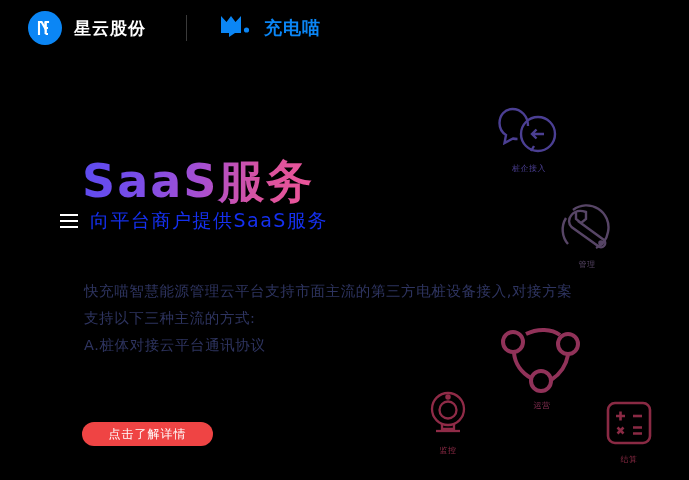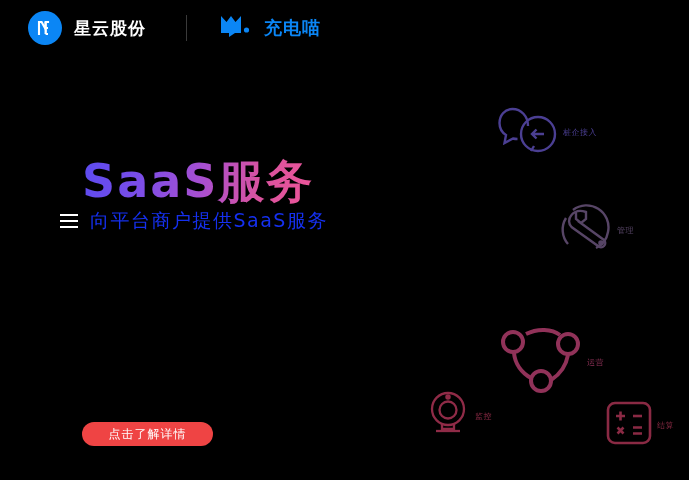--- a/index.html
+++ b/index.html
@@ -139,20 +139,21 @@
     letter-spacing: 1px;
     font-family: inherit;
     cursor: pointer;
     padding: 0;
   }
 
   
   .feature {
     position: absolute;
     display: flex;
+    flex-direction: column;
     align-items: center;
     gap: 3px;
   }
   .feature .glyph { display: block; }
   .feature .flabel {
     font-size: 8px;
     letter-spacing: 0.5px;
     white-space: nowrap;
   }
   .f-chat  { left: 498px; top: 104px; color: #4b3f93; }
@@ -196,20 +197,22 @@
 <div class="hero-sub-row">
   <span class="hamburger">
     <span></span>
       <span></span>
       <span></span>
   </span>
   <span class="hero-sub">向平台商户提供SaaS服务</span>
 </div>
 
 <div class="body-copy">
+  <p>快充喵智慧能源管理云平台支持市面主流的第三方电桩设备接入,对接方案支持以下三种主流的方式:</p>
+  <p>A.桩体对接云平台通讯协议</p>
 </div>
 
 <button class="cta-button">点击了解详情</button>
 
 <div class="feature f-chat">
   <span class="glyph">
     <svg width="62" height="52" viewBox="0 0 62 52" fill="none" stroke="#4b3f93" stroke-width="2.4">
       <path d="M30 22 C30 12 23 5 14.5 5 C6.5 5 1.5 11.5 1.5 19 C1.5 24 4 28.5 8 31 L6.5 39 L15 34.5 C16.5 34.9 18 35 19.5 35"></path>
       <circle cx="40" cy="30" r="17"></circle>
       <path d="M33 47 L36 42"></path>

